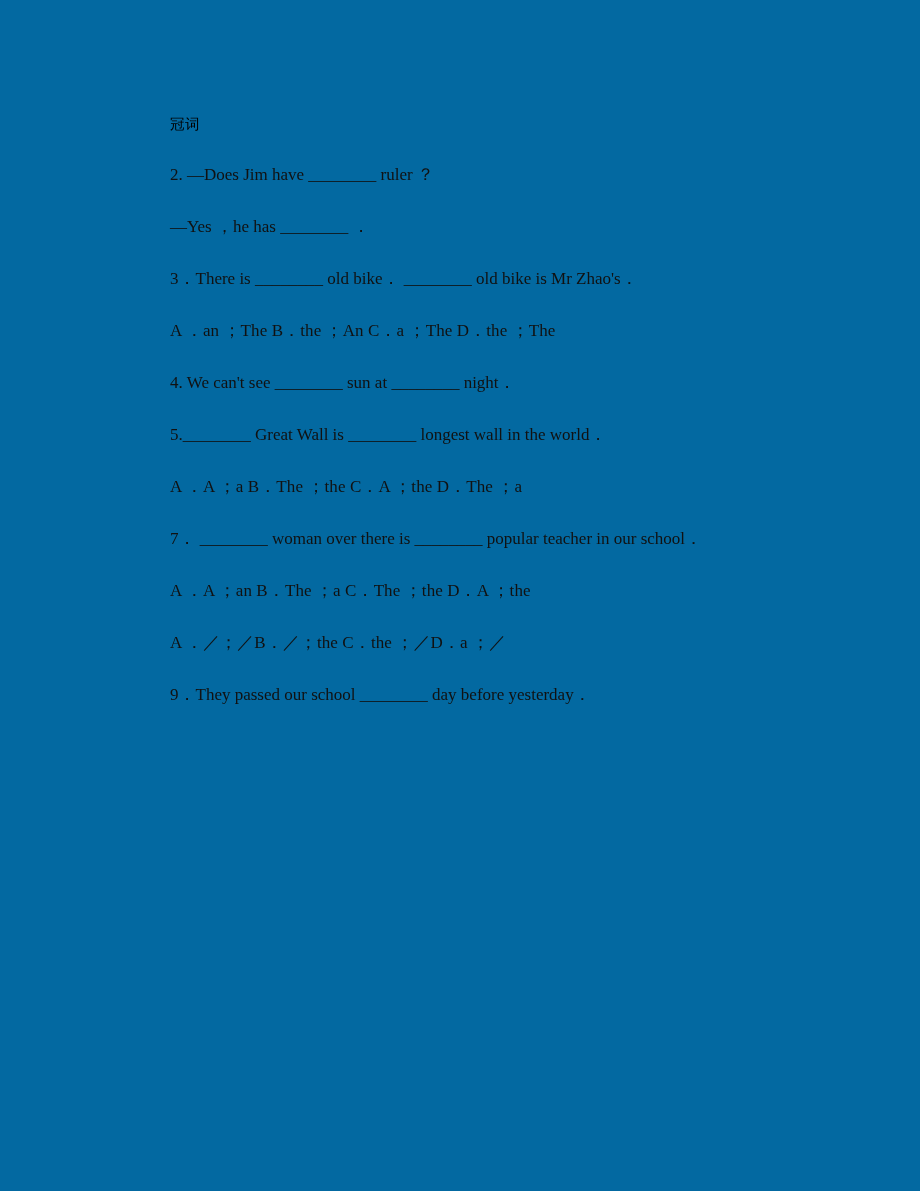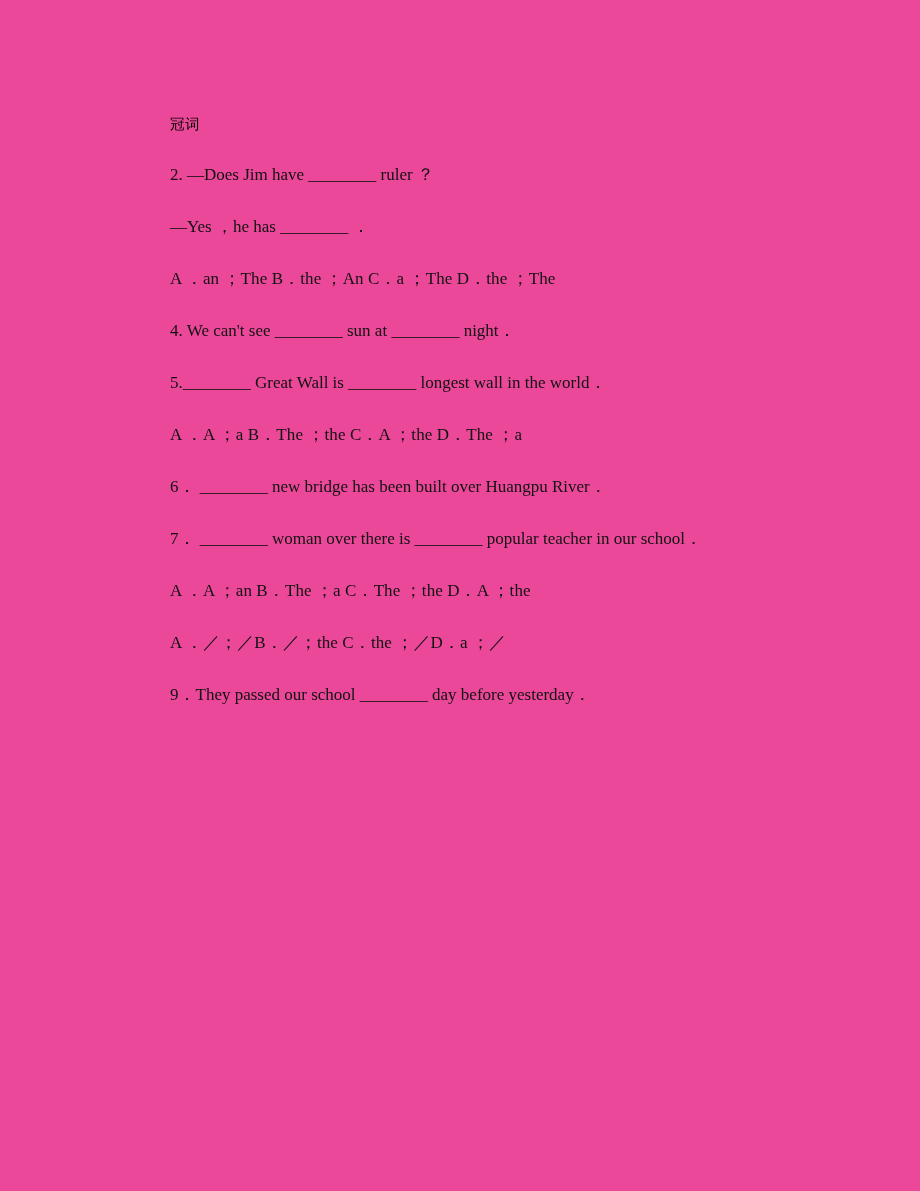--- a/index.html
+++ b/index.html
@@ -12,21 +12,21 @@
     width: 920px;
     height: 1191px;
     font-family: "Liberation Serif", "DejaVu Serif", serif;
     color: #000000;
     overflow: hidden;
   }
   .page {
     position: relative;
     width: 920px;
     height: 1191px;
-    background: #ec4899;
+    background: #0369a1;
     box-sizing: border-box;
   }
   .content {
     position: absolute;
     left: 170px;
     top: 113px;
     width: 600px;
   }
   .doc-title {
     font-family: "DejaVu Sans", "Liberation Sans", sans-serif;
@@ -57,28 +57,28 @@
 
 <div class="page">
   <div class="content">
 
     <div class="doc-title">冠词</div>
 
 
     <p class="para">2. —Does Jim have ________ ruler ？</p>
     <p class="para">—Yes ，he has ________ ．</p>
 
+    <p class="para">3．There is ________ old bike． ________ old bike is Mr Zhao's．</p>
     <p class="para opts">A ．an ；The B．the ；An C．a ；The D．the ；The</p>
 
     <p class="para">4. We can't see ________ sun at ________ night．</p>
 
     <p class="para">5.________ Great Wall is ________ longest wall in the world．</p>
     <p class="para opts">A ．A ；a B．The ；the C．A ；the D．The ；a</p>
 
-    <p class="para">6． ________ new bridge has been built over Huangpu River．</p>
 
     <p class="para">7． ________ woman over there is ________ popular teacher in our school．</p>
     <p class="para opts">A ．A ；an B．The ；a C．The ；the D．A ；the</p>
 
     <p class="para opts">A ．／；／B．／；the C．the ；／D．a ；／</p>
 
     <p class="para">9．They passed our school ________ day before yesterday．</p>
 
   </div>
 </div>

